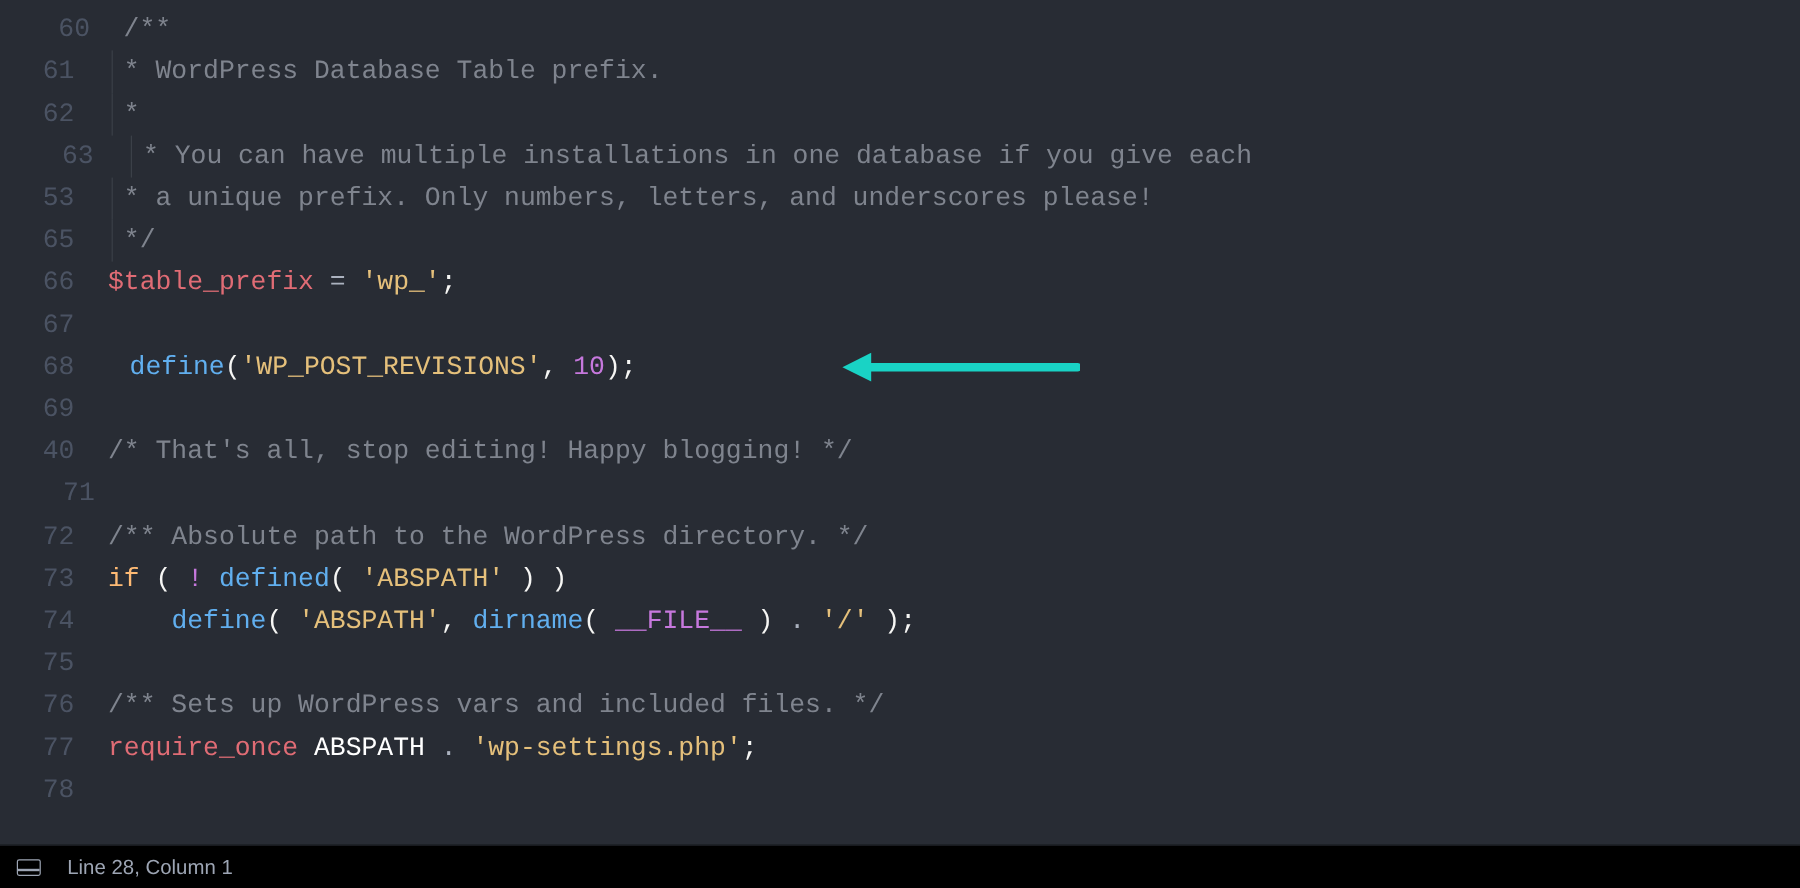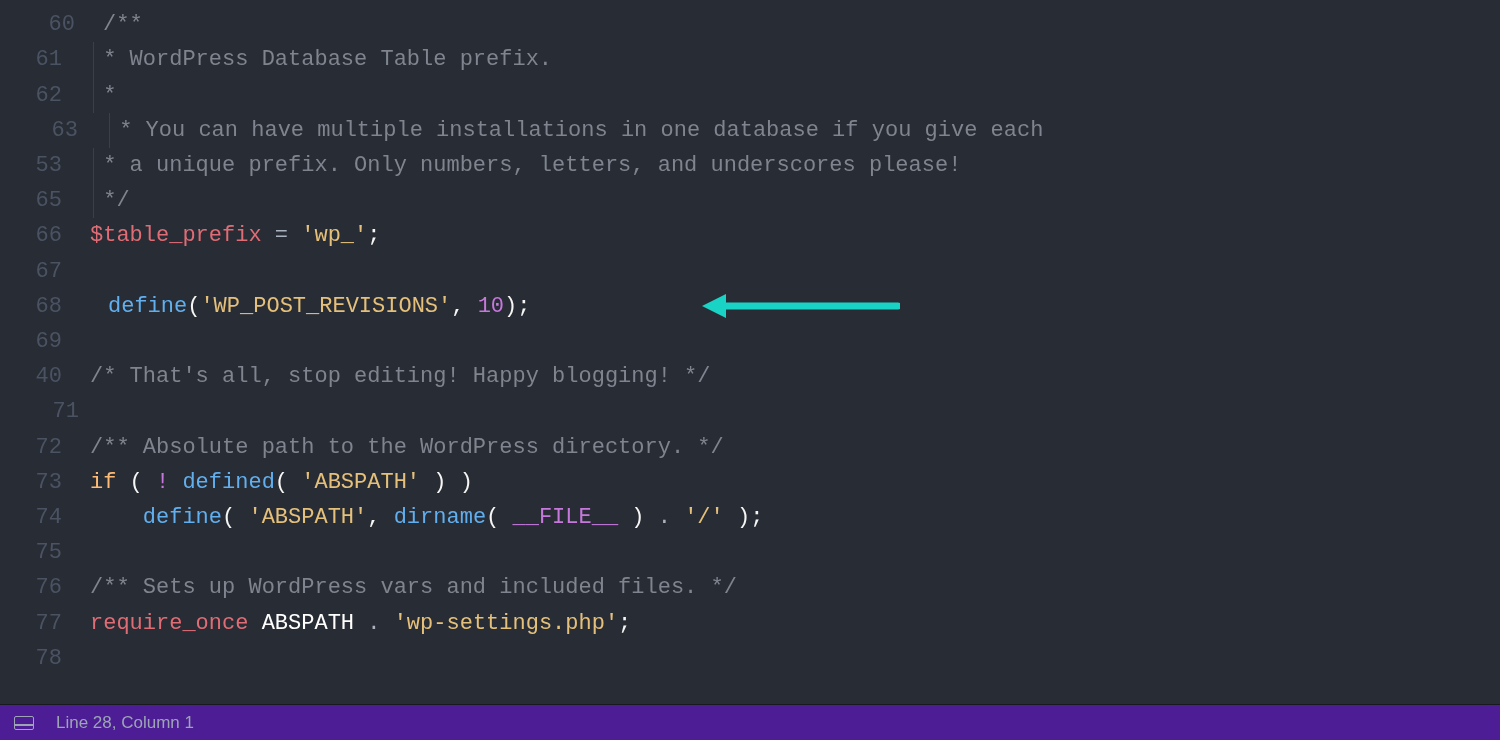--- a/index.html
+++ b/index.html
@@ -64,21 +64,21 @@
   .c-const     { color: #c678dd; }   
   .c-name      { color: #ffffff; }
   .c-bang      { color: #c678dd; }
 
   
   .statusbar {
     position: absolute;
     left: 0; right: 0;
     bottom: 0;
     height: 36px;
-    background: #4c1d95;
+    background: #000000;
     color: #9da5b4;
     display: flex;
     align-items: center;
     font-family: -apple-system, BlinkMacSystemFont, "Helvetica Neue", Arial, sans-serif;
     font-size: 17px;
     border-top: 1px solid #181a1f;
     padding-left: 14px;
   }
   .statusbar .panel-icon {
     width: 20px; height: 14px;

